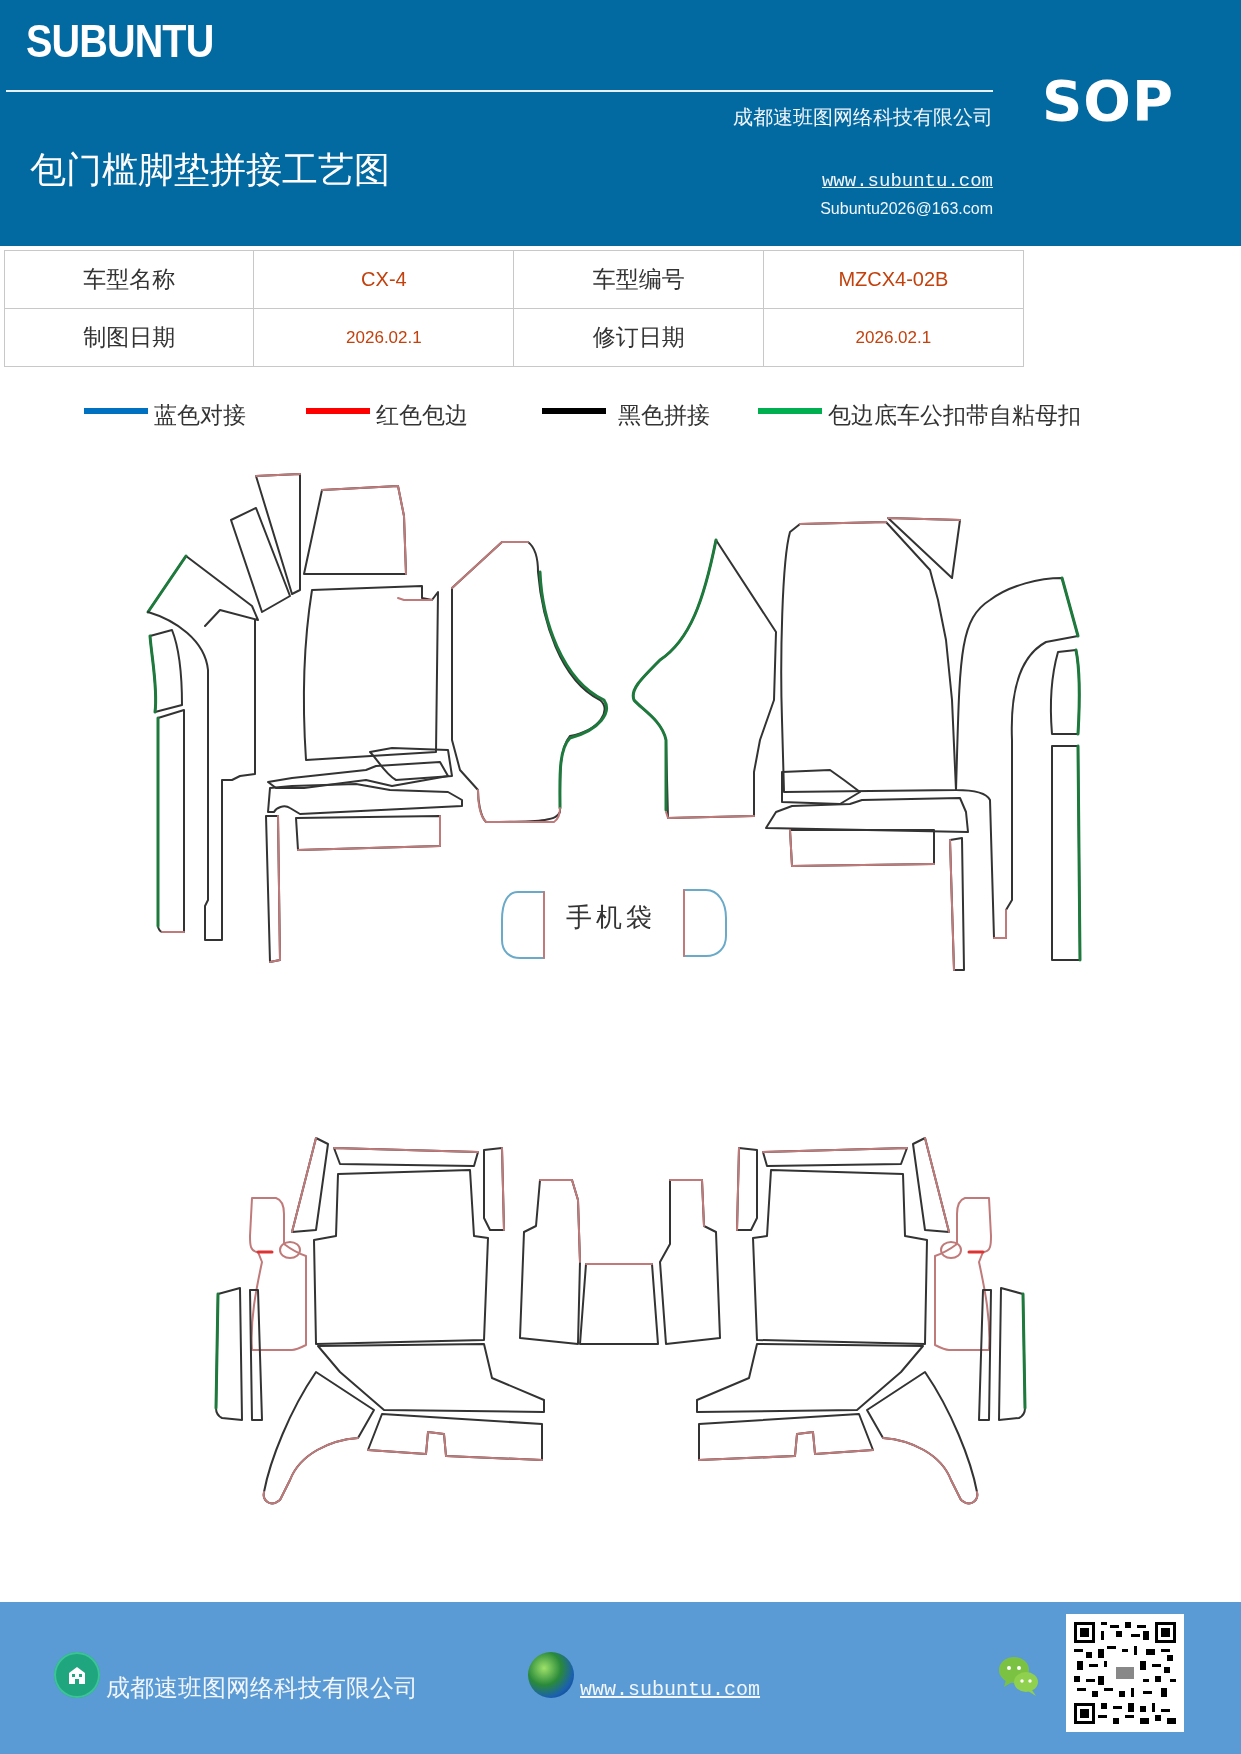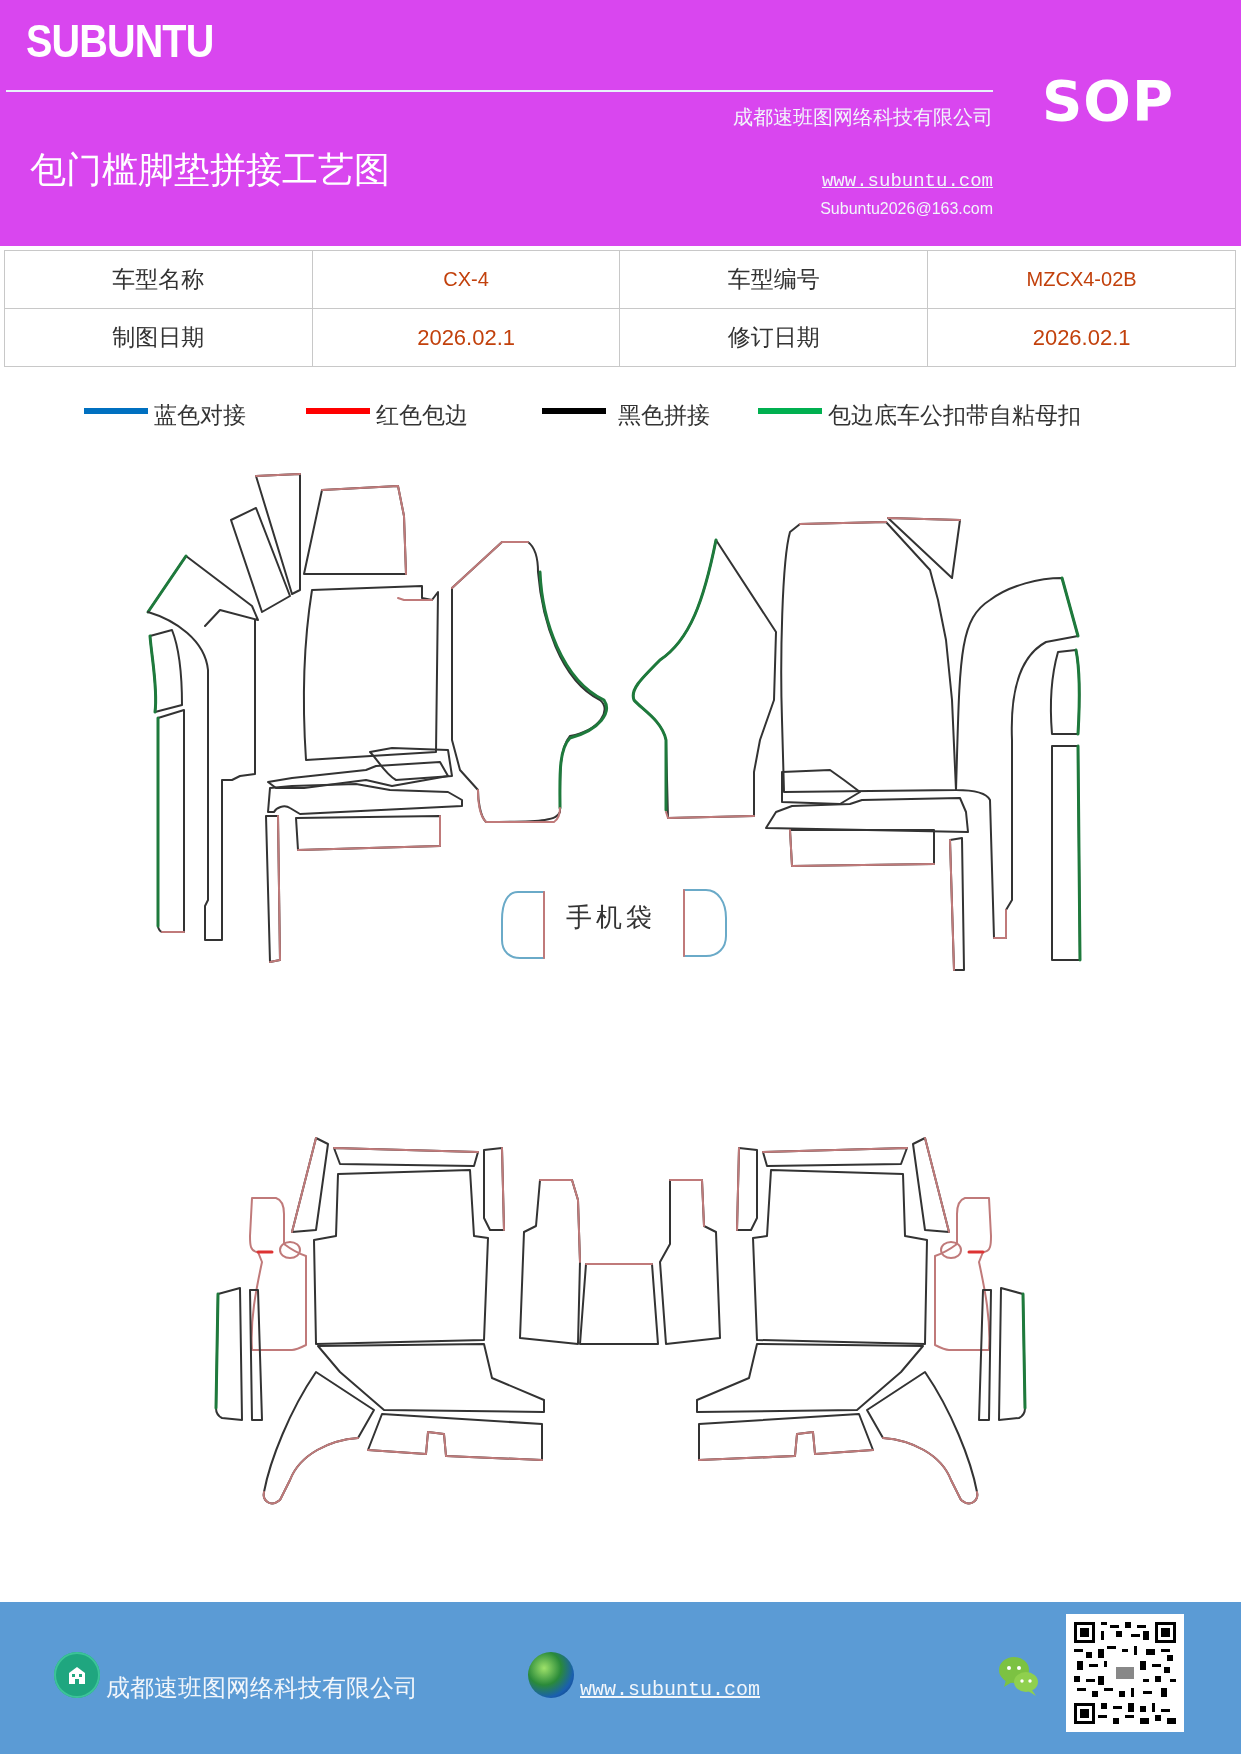--- a/index.html
+++ b/index.html
@@ -1,32 +1,32 @@
 <!DOCTYPE html>
 <html><head>
 <meta charset="utf-8">
 <style>
   * { box-sizing: border-box; margin: 0; padding: 0; }
   html, body { width: 1241px; height: 1754px; background: #ffffff; overflow: hidden; }
   body { position: relative; font-family: "DejaVu Sans", "Liberation Sans", sans-serif; color: #222; }
 
-  .header { position: absolute; left: 0; top: 0; width: 1241px; height: 246px; background: #d946ef; }
+  .header { position: absolute; left: 0; top: 0; width: 1241px; height: 246px; background: #0369a1; }
   .brand { position: absolute; left: 26px; top: 14px; font-family: "Liberation Sans", sans-serif; font-weight: bold; font-size: 46px; color: #fff; letter-spacing: -1px; transform: scaleX(0.86); transform-origin: left top; }
   .header-rule { position: absolute; left: 6px; top: 90px; width: 987px; height: 2px; background: #e8f0fa; }
   .company { position: absolute; right: 248px; top: 104px; font-family: "DejaVu Serif", serif; font-size: 20px; color: #f2f6fb; }
   .title { position: absolute; left: 30px; top: 146px; font-family: Liberation Mono, monospace; font-size: 36px; color: #fff; }
   .website { position: absolute; right: 248px; top: 170px; font-family: "Liberation Mono", monospace; font-size: 19px; color: #f2f6fb; text-decoration: underline; }
   .email { position: absolute; right: 248px; top: 200px; font-family: Liberation Sans, sans-serif; font-size: 16px; color: #f2f6fb; }
   .sop { position: absolute; left: 1042px; top: 68px; font-family: "DejaVu Sans", sans-serif; font-weight: bold; font-size: 56px; color: #fff; letter-spacing: 1px; }
 
-  .info-table { position: absolute; left: 4px; top: 250px; width: 1232px; border-collapse: collapse; }
+  .info-table { position: absolute; left: 4px; top: 250px; width: 1020px; border-collapse: collapse; }
   .info-table td { border: 1.5px solid #c8c8c8; height: 58px; width: 308px; text-align: center; vertical-align: middle; }
   .info-table td.lbl { font-family: "DejaVu Serif", serif; font-size: 23px; color: #333; }
   .info-table td.val { font-family: Liberation Sans, sans-serif; font-size: 20px; color: #c2410c; }
-  .info-table td.val.big { font-size: 22px; margin-top: 12px; }
+  .info-table td.val.big { font-size: 17px; margin-top: 12px; }
 
   .legend { position: absolute; top: 400px; left: 0; width: 1241px; height: 40px; margin-left: 8px; }
   .legend-item { position: absolute; top: 0; display: flex; align-items: center; }
   .swatch { width: 64px; height: 6px; margin-right: 6px; margin-top: -10px; }
   .legend-label { font-family: "DejaVu Serif", serif; font-size: 23px; color: #333; }
 
   .diagram { position: absolute; left: 0; top: 440px; width: 1241px; height: 1140px; }
   .phone-label { position: absolute; left: 566px; top: 900px; font-family: "DejaVu Sans", sans-serif; font-size: 26px; color: #333; letter-spacing: 4px; }
 
   .footer { position: absolute; left: 0; top: 1602px; width: 1241px; height: 152px; background: #5b9bd5; }

